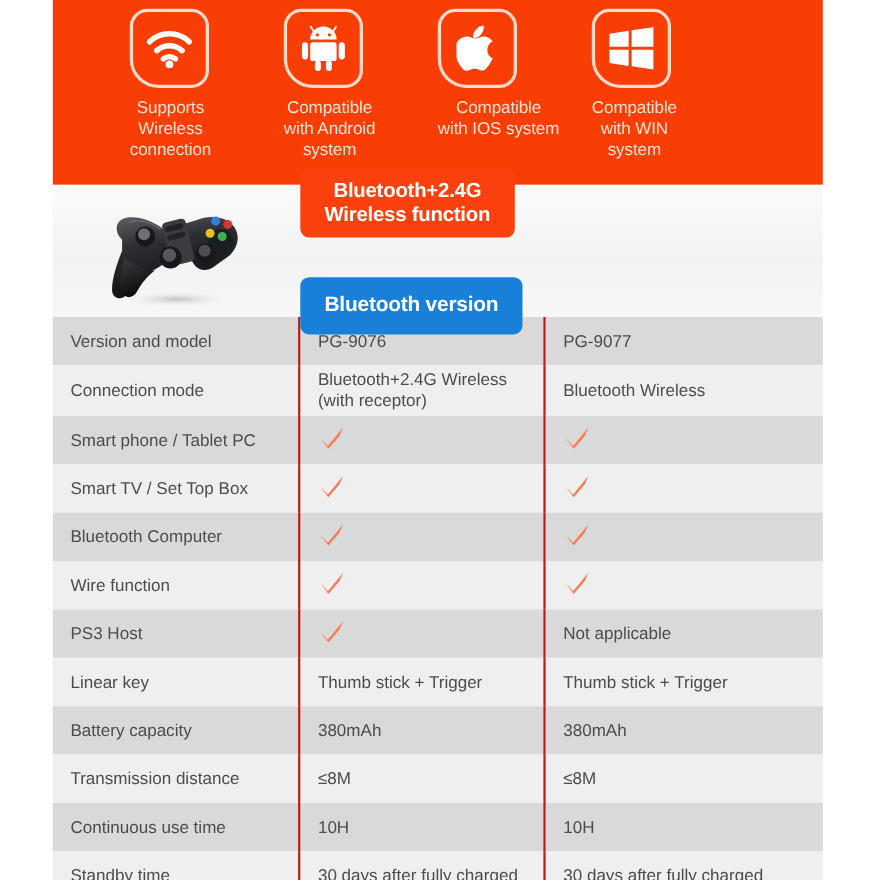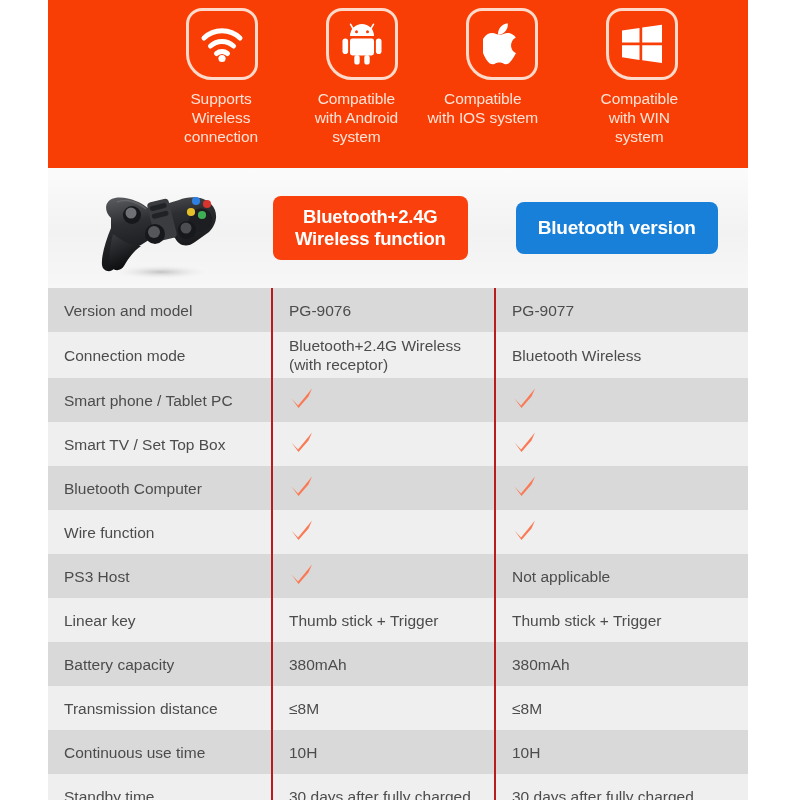--- a/index.html
+++ b/index.html
@@ -31,21 +31,21 @@
     display: flex;
     align-items: flex-start;
     justify-content: center;
     padding-top: 8px;
     box-sizing: border-box;
   }
   .feature {
     width: 140px;
     display: flex;
     flex-direction: column;
-    align-items: flex-end;
+    align-items: flex-start;
   }
   .icon-box {
     width: 72px;
     height: 72px;
     border: 3px solid #ffd9c9;
     border-radius: 16px 16px 16px 26px;
     display: flex;
     align-items: center;
     justify-content: center;
     box-sizing: border-box;
@@ -70,22 +70,23 @@
   }
   .pad-wrap {
     width: 225px;
     display: flex;
     align-items: center;
     justify-content: center;
     flex: 0 0 auto;
   }
   .badges {
     display: flex;
-    align-items: center;
-    gap: 48px;
+    align-items: flex-start;
+    gap: 36px;
+    flex-direction: column;
   }
   .badge {
     border-radius: 8px;
     color: #ffffff;
     font-weight: bold;
     text-align: center;
     letter-spacing: -0.2px;
   }
   .badge-orange {
     background: #f9400d;

